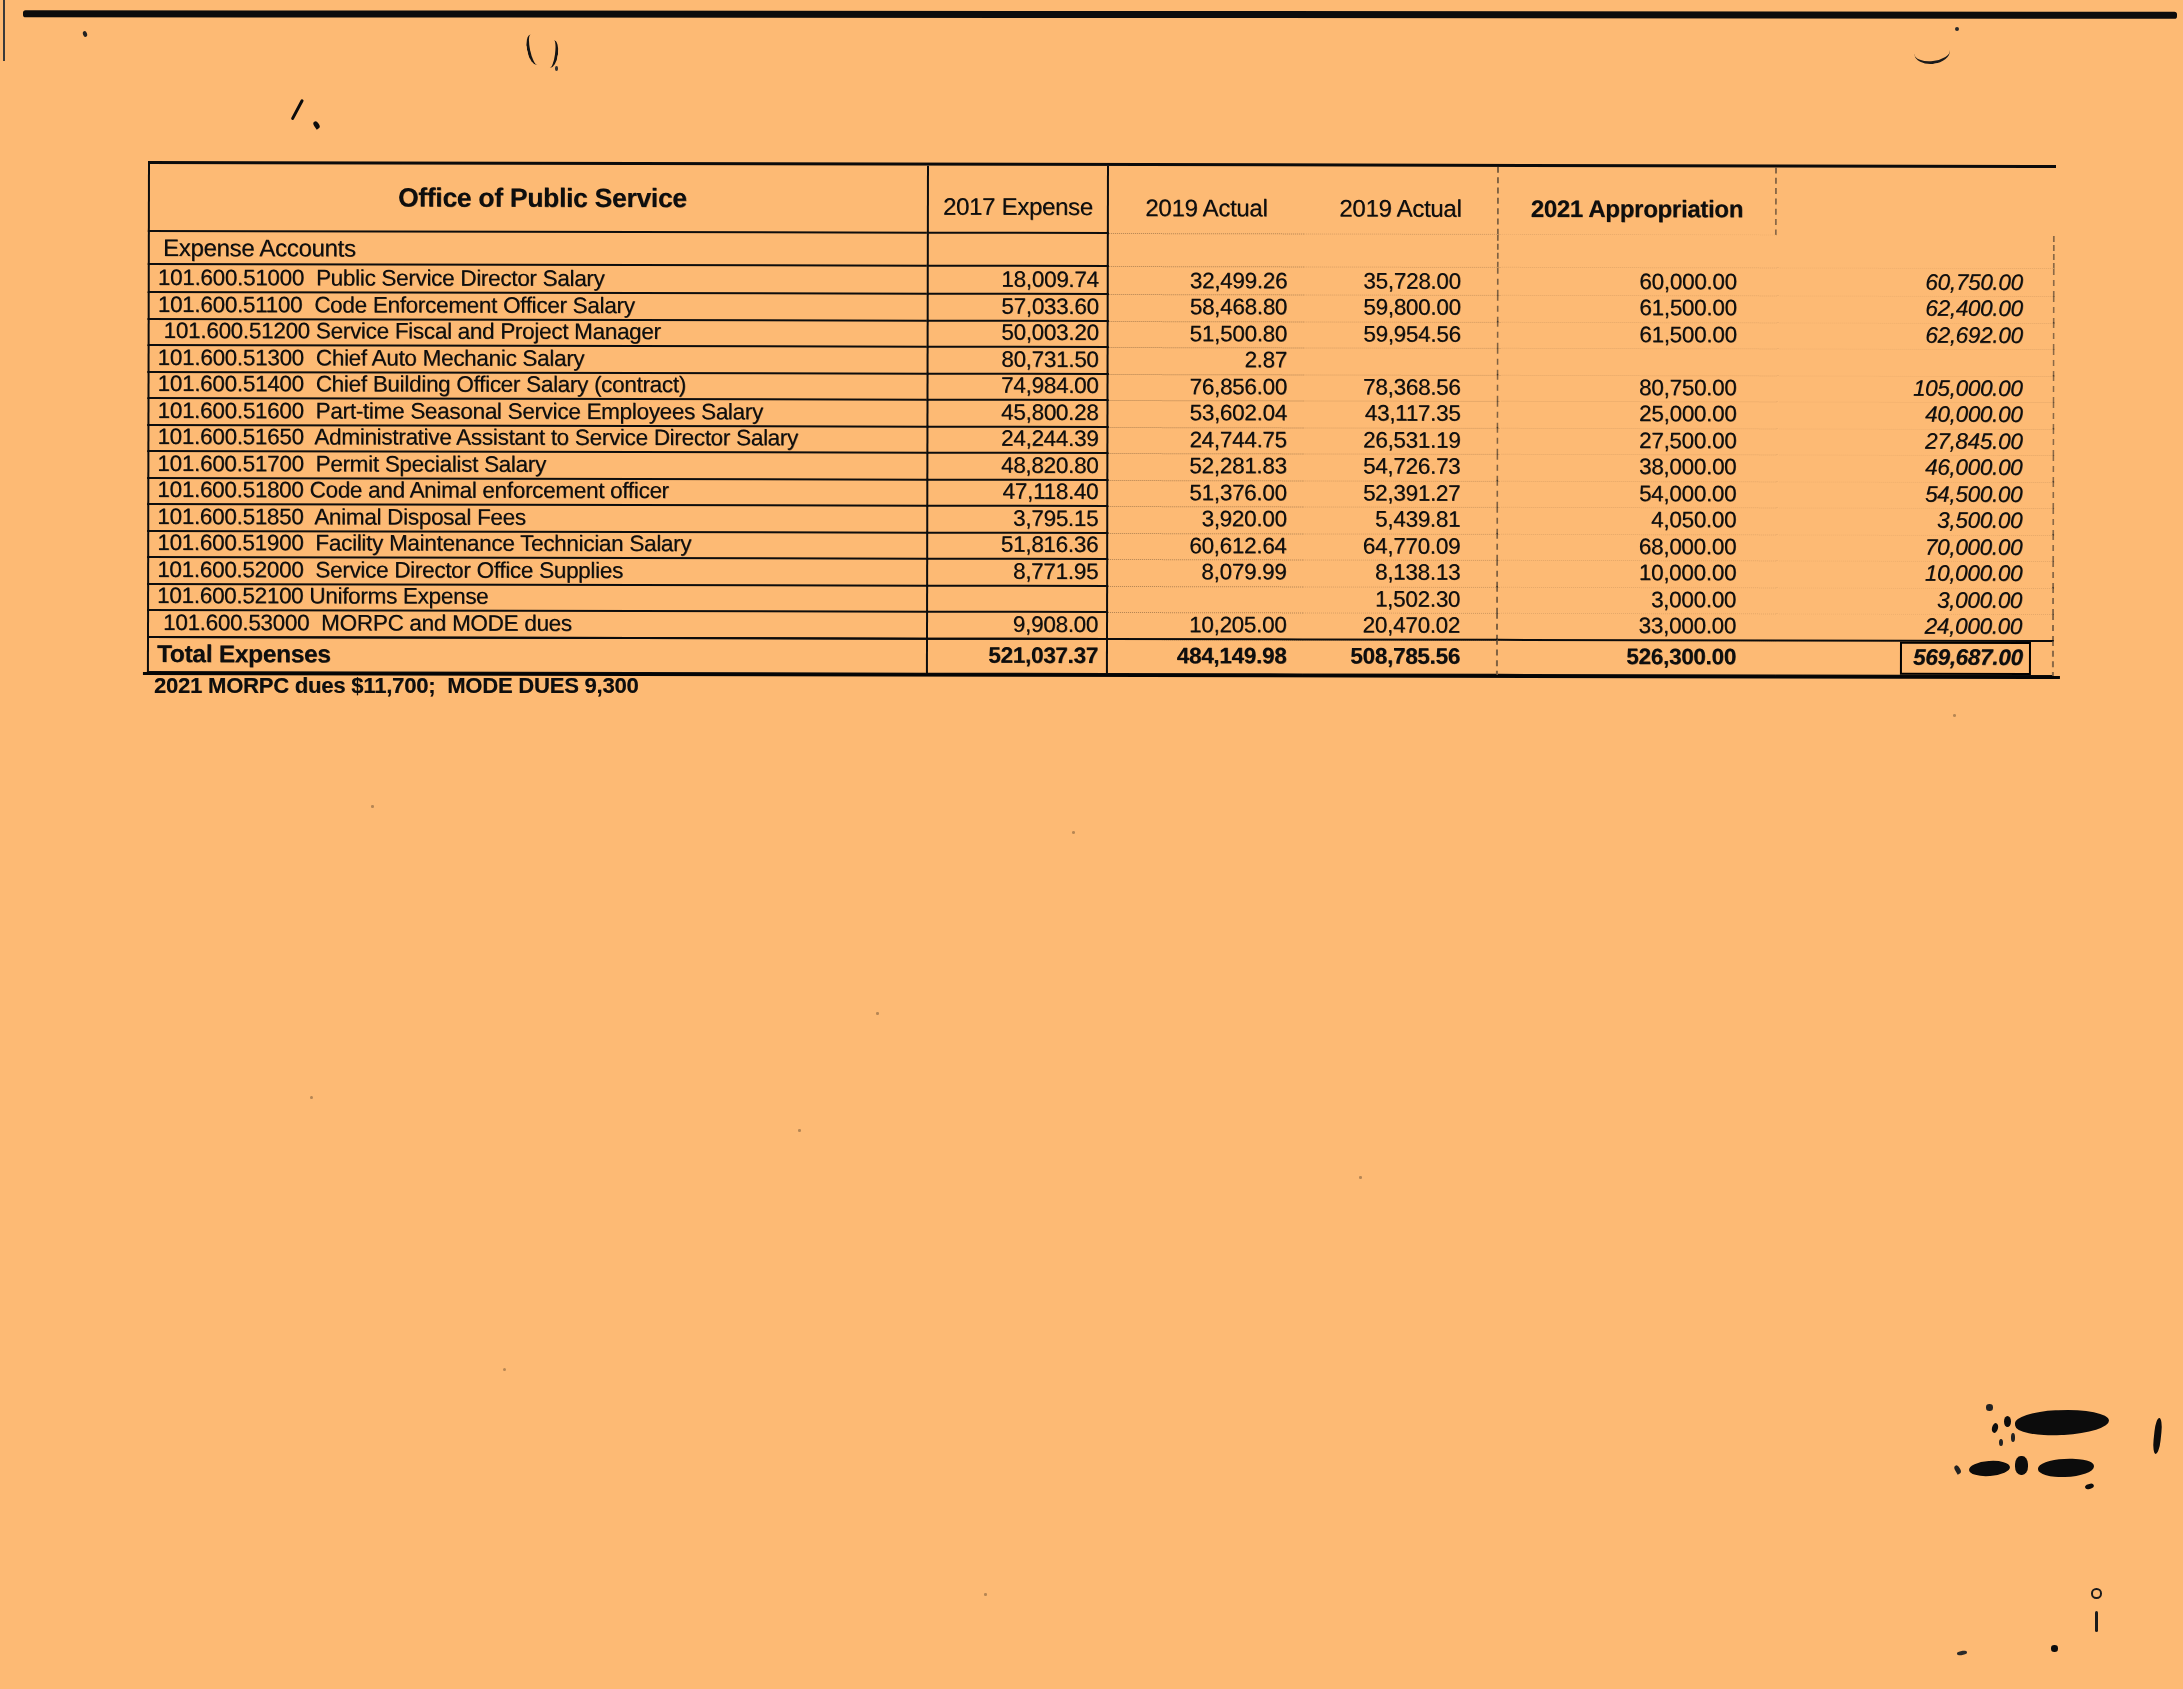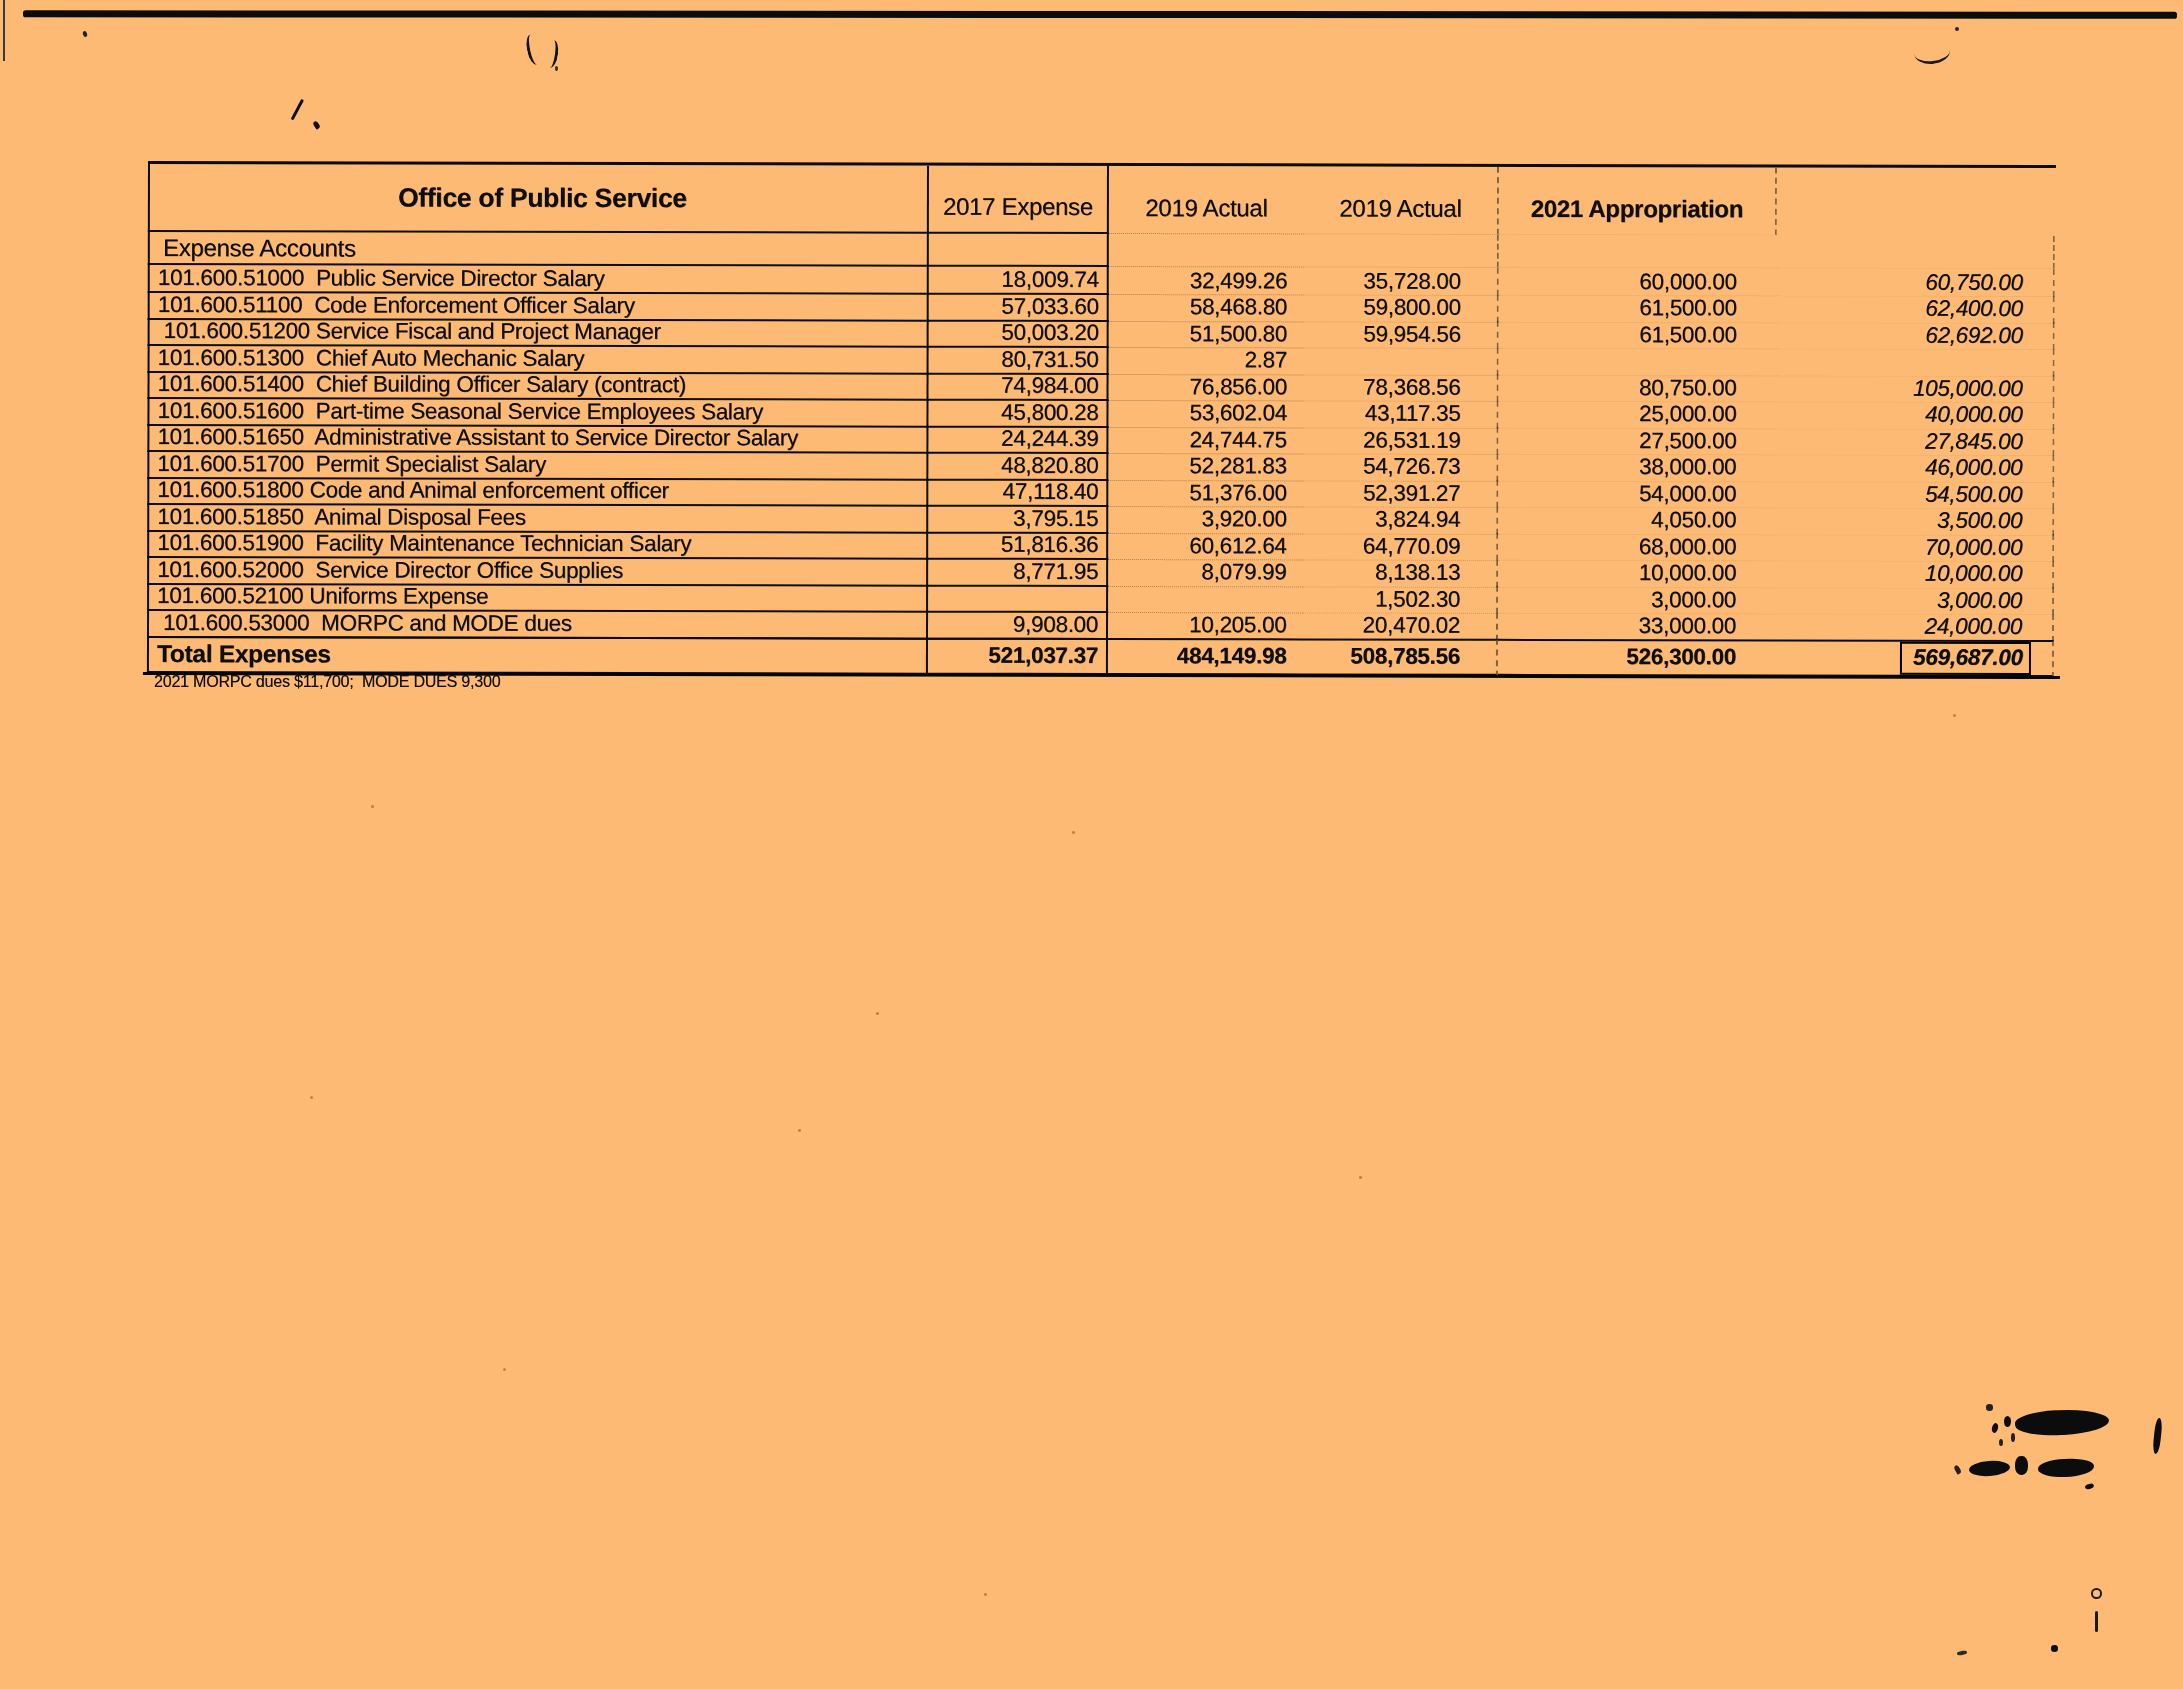--- a/index.html
+++ b/index.html
@@ -49,21 +49,21 @@
   .colhead{justify-content:center;align-items:flex-end;padding-bottom:10.6px;font-size:24px;}
   .colhead.bold{font-weight:700;}
   .section-lbl{font-size:24px;padding-left:13.2px;}
   .r-total .cell{border-top:2.6px solid #0b0b0b;border-bottom:3.3px solid #0b0b0b;font-weight:700;}
   .total-lbl{font-size:24.5px;}
   .boxed{display:inline-block;border:2.6px solid #000;padding:0.7px 6.6px 2px 10.6px;margin-right:-9.3px;}
 
   
   .footnote{
     position:absolute;left:154px;top:673px;
-    font-size:16px;font-weight:400;letter-spacing:-0.2px;white-space:pre;
+    font-size:22px;font-weight:700;letter-spacing:-0.2px;white-space:pre;
     text-shadow:0.3px 0.2px 0 rgba(0,0,0,0.5);
   }
 
   
   .art{position:absolute;background:#0c0c0c;}
   .speck{position:absolute;border-radius:50%;background:rgba(0,0,0,0.28);}
 </style>
 </head>
 <body>
 
@@ -197,21 +197,21 @@
           <div class="cell c2 num">47,118.40</div>
           <div class="cell c3 num">51,376.00</div>
           <div class="cell c4 num">52,391.27</div>
           <div class="cell c5 num">54,000.00</div>
           <div class="cell c6 num">54,500.00</div>
         </div>
         <div class="row r-data">
           <div class="cell c1 lbl">101.600.51850  Animal Disposal Fees</div>
           <div class="cell c2 num">3,795.15</div>
           <div class="cell c3 num">3,920.00</div>
-          <div class="cell c4 num">3,824.94</div>
+          <div class="cell c4 num">5,439.81</div>
           <div class="cell c5 num">4,050.00</div>
           <div class="cell c6 num">3,500.00</div>
         </div>
         <div class="row r-data">
           <div class="cell c1 lbl">101.600.51900  Facility Maintenance Technician Salary</div>
           <div class="cell c2 num">51,816.36</div>
           <div class="cell c3 num">60,612.64</div>
           <div class="cell c4 num">64,770.09</div>
           <div class="cell c5 num">68,000.00</div>
           <div class="cell c6 num">70,000.00</div>

